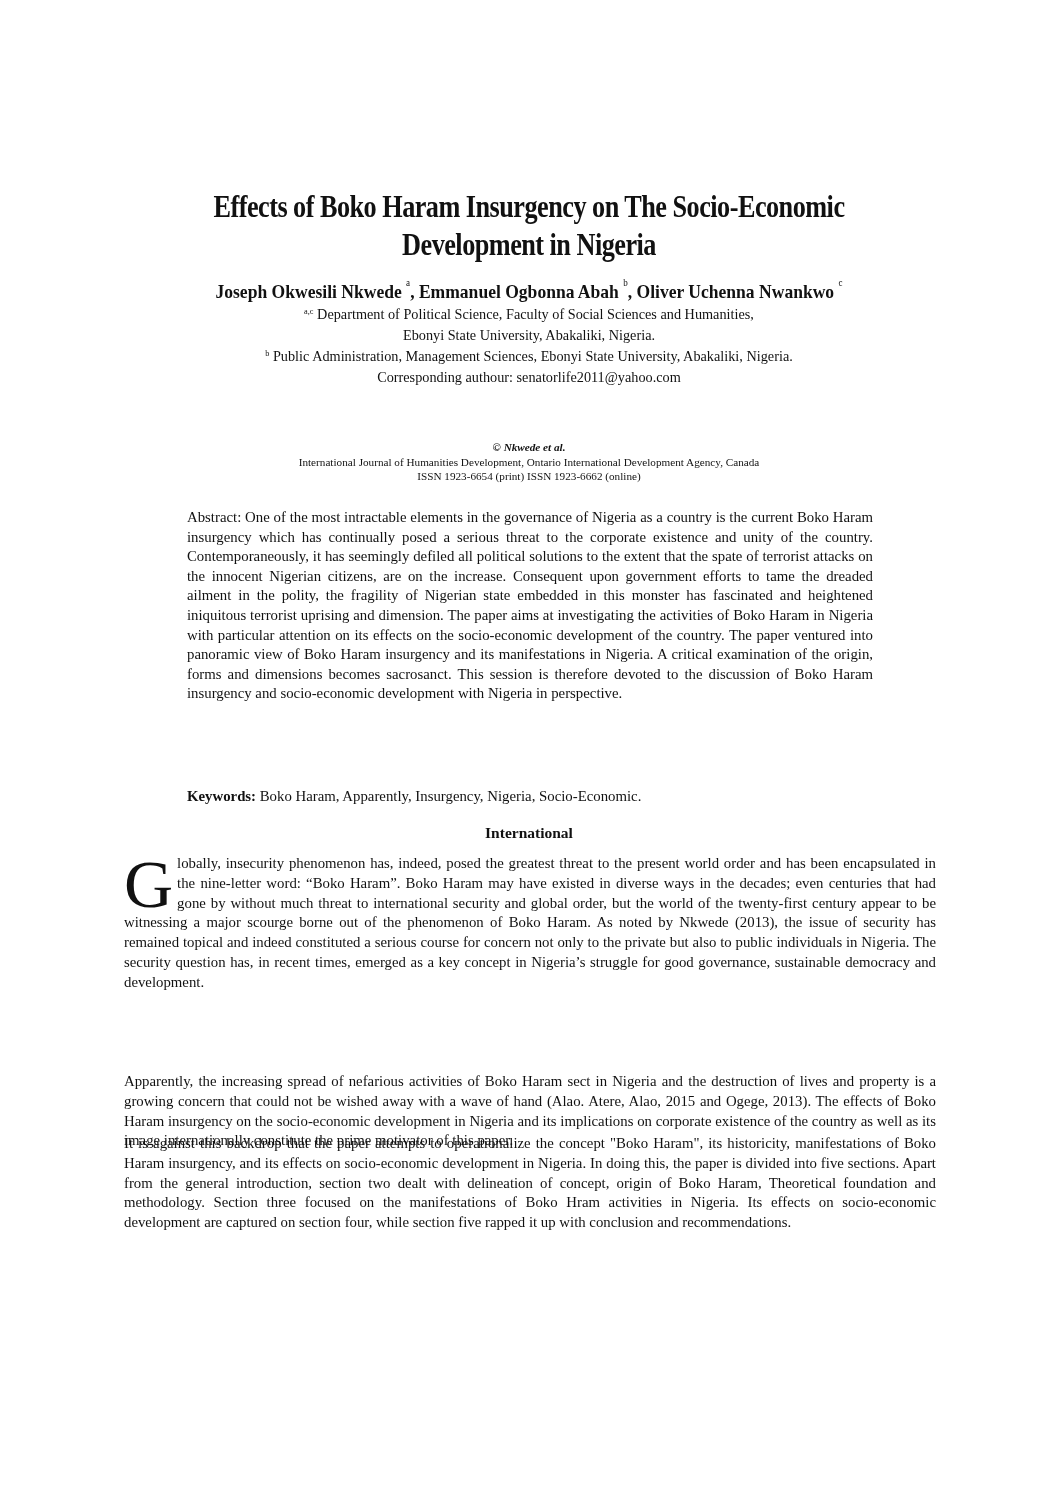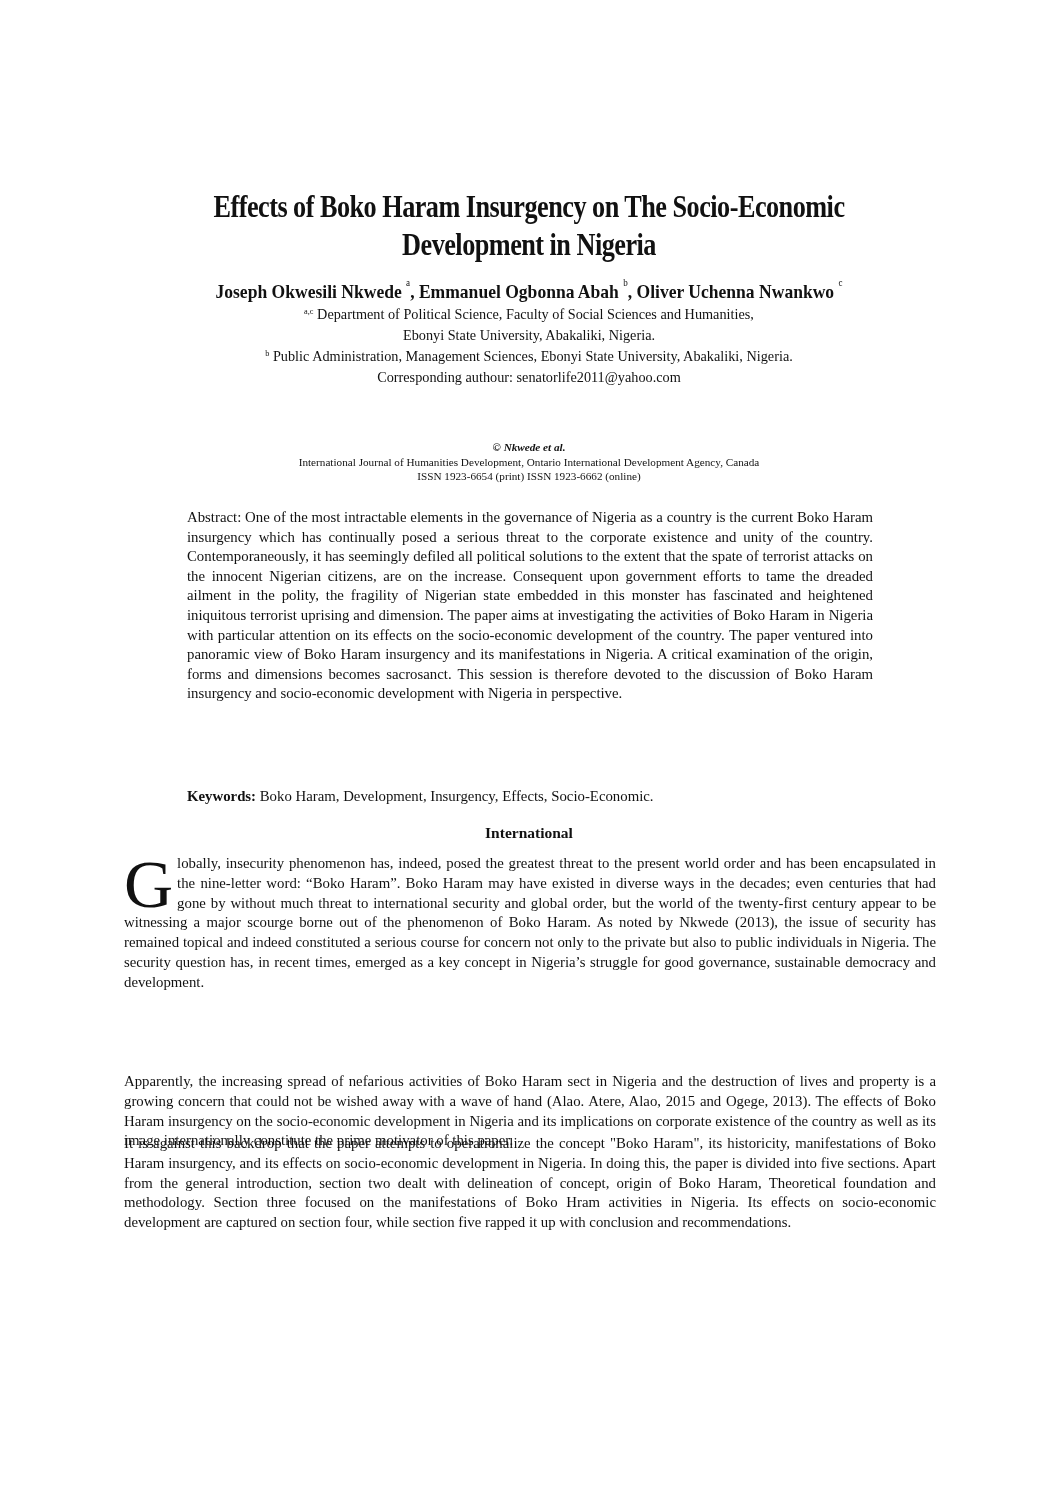--- a/index.html
+++ b/index.html
@@ -58,21 +58,21 @@
     <div data-bind="paper.publication.issn">ISSN 1923-6654 (print) ISSN 1923-6662 (online)</div>
   </div>
 
   <div class="abstract">
     <b data-bind="paper.abstract.label">Abstract:</b>
     <span data-bind="paper.abstract.text">One of the most intractable elements in the governance of Nigeria as a country is the current Boko Haram insurgency which has continually posed a serious threat to the corporate existence and unity of the country. Contemporaneously, it has seemingly defiled all political solutions to the extent that the spate of terrorist attacks on the innocent Nigerian citizens, are on the increase. Consequent upon government efforts to tame the dreaded ailment in the polity, the fragility of Nigerian state embedded in this monster has fascinated and heightened iniquitous terrorist uprising and dimension. The paper aims at investigating the activities of Boko Haram in Nigeria with particular attention on its effects on the socio-economic development of the country. The paper ventured into panoramic view of Boko Haram insurgency and its manifestations in Nigeria.  A critical examination of the origin, forms and dimensions becomes sacrosanct. This session is therefore devoted to the discussion of Boko Haram insurgency and socio-economic development with Nigeria in perspective.</span>
   </div>
 
   <div class="keywords">
     <b data-bind="paper.keywords.label">Keywords:</b>
-    <span data-bind="paper.keywords.text">Boko Haram, Development, Insurgency, Effects, Socio-Economic.</span>
+    <span data-bind="paper.keywords.text">Boko Haram, Apparently, Insurgency, Nigeria, Socio-Economic.</span>
   </div>
 
   <div class="section-heading" data-bind="paper.introduction.heading">International</div>
 
   <div class="body-text p1">
     <span class="dropcap" data-bind="paper.introduction.dropcap">G</span><span data-bind="paper.introduction.p1_rest">lobally, insecurity phenomenon has, indeed, posed the greatest threat to the present world order and has been encapsulated in the nine-letter word: “Boko Haram”. Boko Haram may have existed in diverse ways in the decades; even centuries that had gone by without much threat to international security and global order, but the world of the twenty-first century appear to be witnessing a major scourge borne out of the phenomenon of Boko Haram. As noted by Nkwede (2013), the issue of security has remained topical and indeed constituted a serious course for concern not only to the private but also to public individuals in Nigeria. The security question has, in recent times, emerged as a key concept in Nigeria’s struggle for good governance, sustainable democracy and development.</span>
   </div>
 
   <div class="body-text p2" data-bind="paper.introduction.p2">Apparently, the increasing spread of nefarious activities of Boko Haram sect in Nigeria and the destruction of lives and property is a growing concern that could not be wished away with a wave of hand (Alao. Atere, Alao, 2015 and Ogege, 2013). The effects of Boko Haram insurgency on the socio-economic development in Nigeria and its implications on corporate existence of the country as well as its image internationally constitute the prime motivator of this paper.</div>
 

